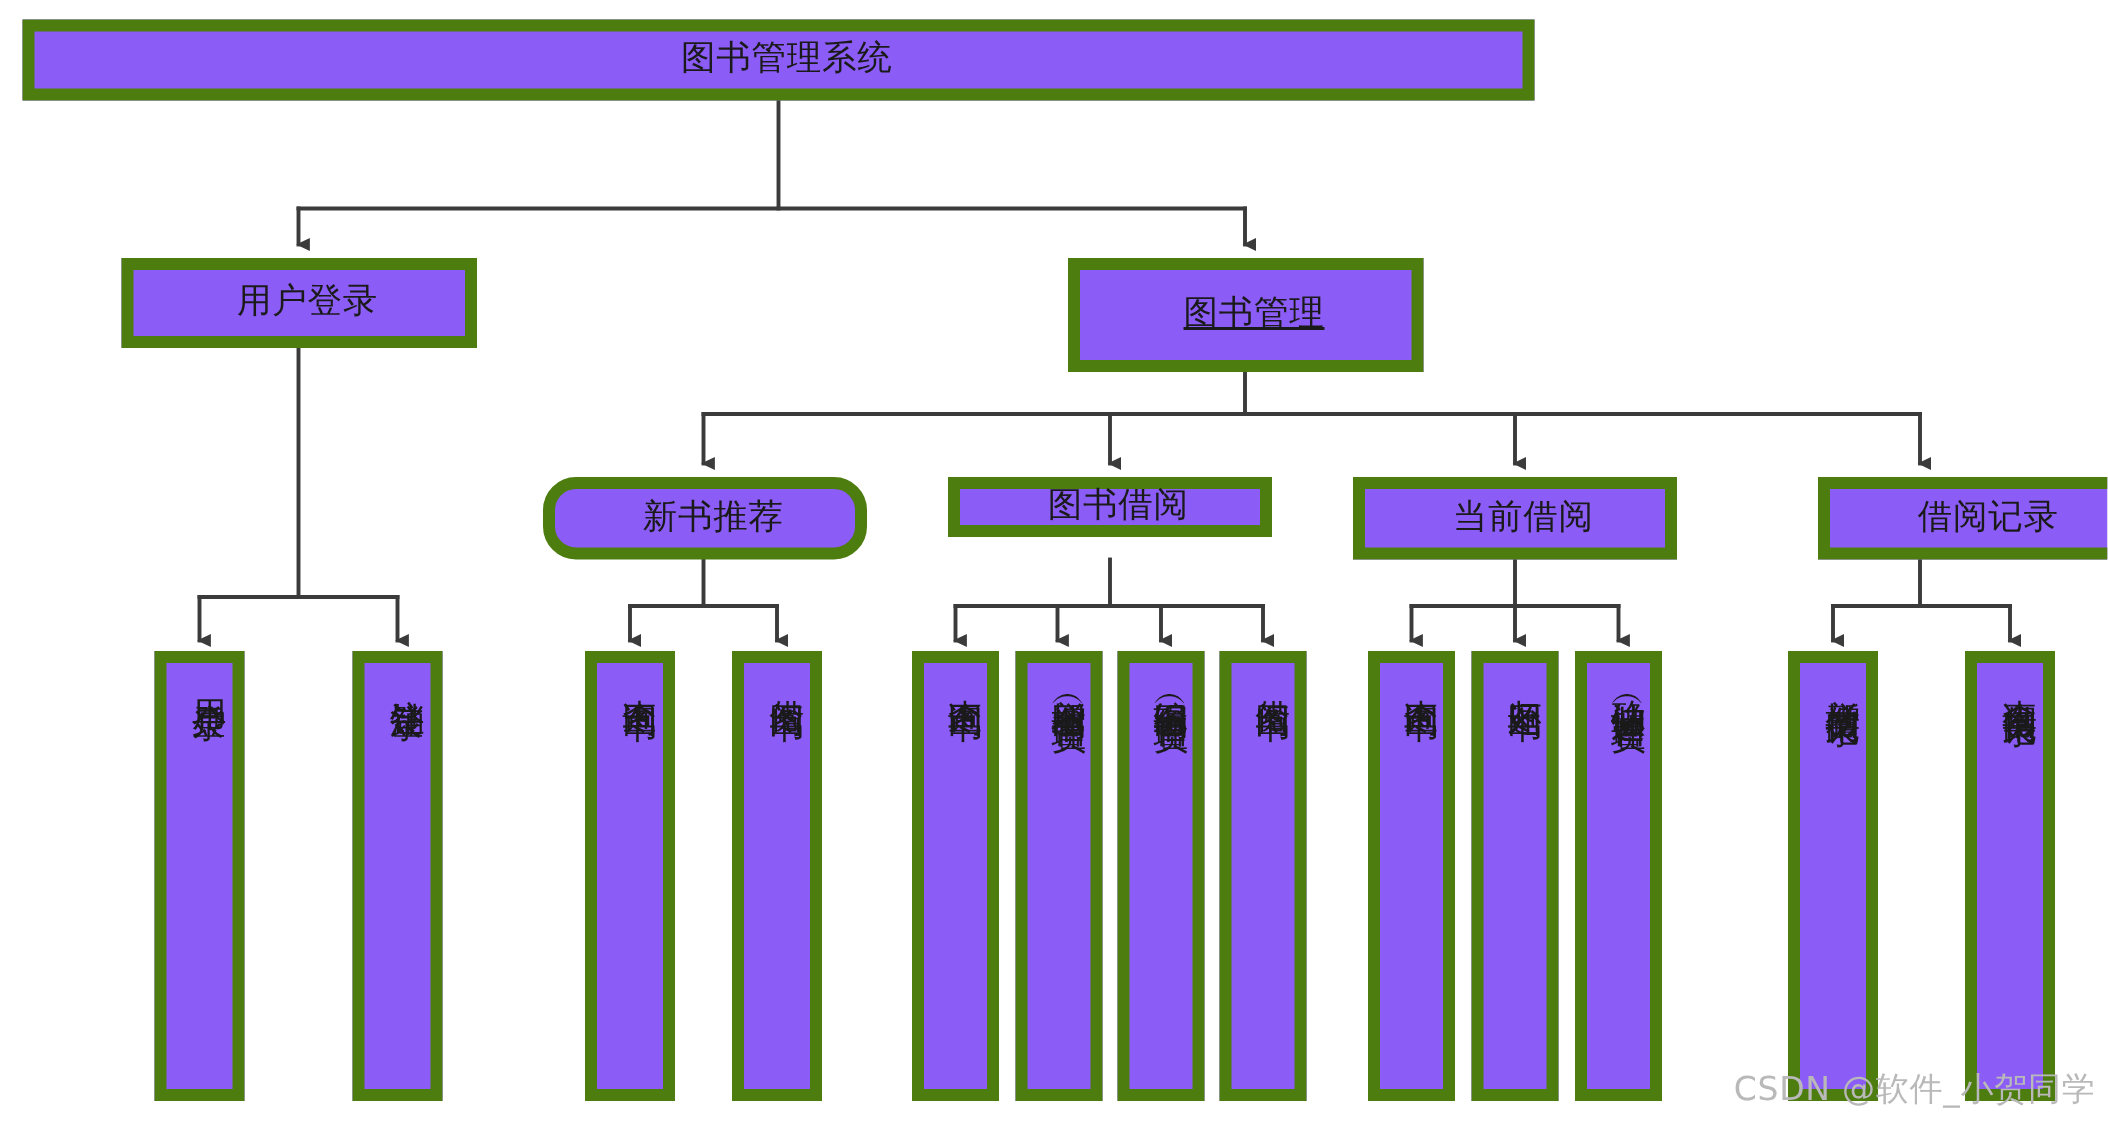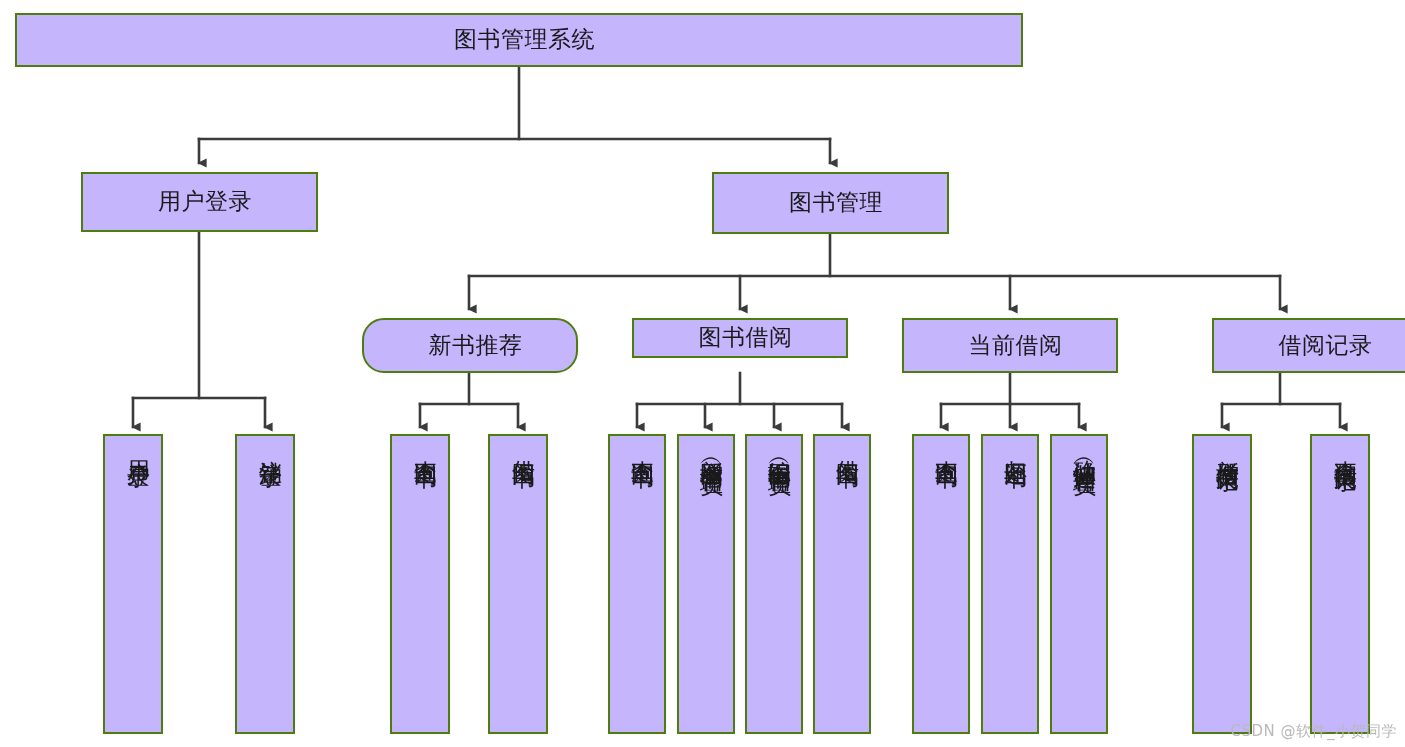--- a/index.html
+++ b/index.html
@@ -22,22 +22,22 @@
     position: absolute;
     left: 0;
     top: 0;
     width: 1405px;
     height: 747px;
     pointer-events: none;
   }
   .node {
     position: absolute;
     box-sizing: border-box;
-    background: #c4b5fd;
-    border: 2px solid #4d7c0f;
+    background: #8b5cf6;
+    border: 8px solid #4d7c0f;
     display: flex;
     align-items: center;
     justify-content: center;
     color: #1a1a1a;
     padding-left: 11px;
   }
   .node-label {
     display: block;
     text-align: center;
     line-height: 1.12;
@@ -65,21 +65,21 @@
     max-height: 290px;
     white-space: normal;
   }
   .node.leaf-tall.vertical .node-label {
     max-height: 280px;
   }
   #watermark {
     position: absolute;
     right: 8px;
     bottom: 6px;
-    font-size: 15px;
+    font-size: 22px;
     color: #b9b9b9;
     white-space: nowrap;
     letter-spacing: 0.5px;
     text-align: center;
   }
 </style>
 </head>
 <body>
 
 <div id="diagram-root">
@@ -134,21 +134,21 @@
     </g>
   </svg>
 
   <div class="node root horizontal" style="left:15px; top:13px; width:1008px; height:54px;">
     <span class="node-label">图书管理系统</span>
   </div>
 
   <div class="node horizontal" style="left:81px; top:172px; width:237px; height:60px;">
     <span class="node-label">用户登录</span>
   </div>
-  <div class="node horizontal" style="left:712px; top:172px; width:237px; height:62px;">
+  <div class="node horizontal" style="left:712px; top:172px; width:237px; height:76px;text-decoration:underline;">
     <span class="node-label">图书管理</span>
   </div>
 
   <div class="node horizontal" style="left:362px; top:318px; width:216px; height:55px;border-radius:22px;">
     <span class="node-label">新书推荐</span>
   </div>
   <div class="node horizontal" style="left:632px; top:318px; width:216px; height:40px;">
     <span class="node-label">图书借阅</span>
   </div>
   <div class="node horizontal" style="left:902px; top:318px; width:216px; height:55px;align-items:center;">

